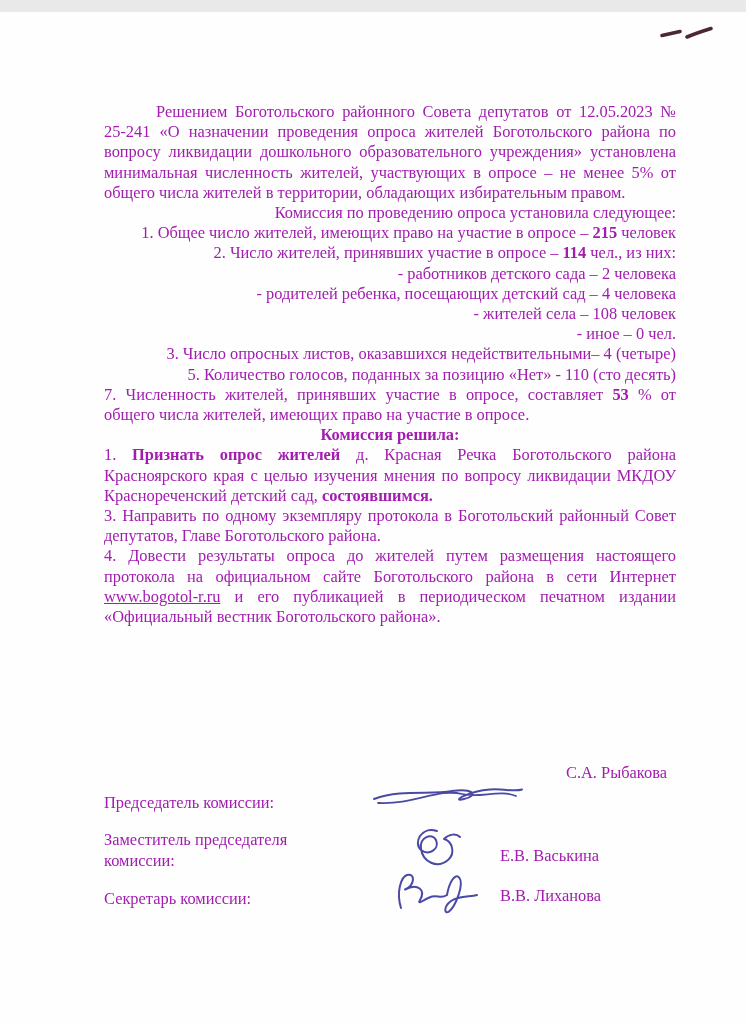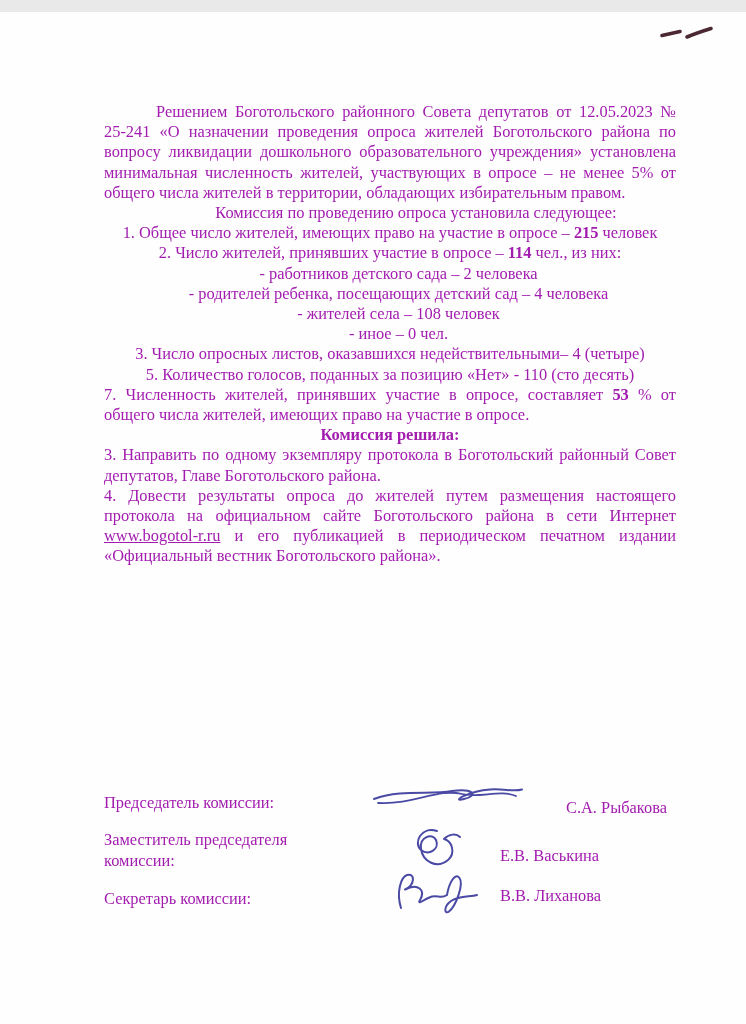--- a/index.html
+++ b/index.html
@@ -8,21 +8,21 @@
     background:#fefefe;overflow:hidden;
     font-family:"Liberation Serif","DejaVu Serif",serif;
     color:#a21caf;margin:12px auto;
   }
   .doc{
     position:absolute;left:104px;top:90px;width:572px;
     font-size:16.4px;line-height:20.2px;text-align:justify;
   }
   .doc p{margin:0;}
   .indent{text-indent:52px;}
-  .nowrap{white-space:nowrap;text-align:center;}
+  .nowrap{white-space:nowrap;text-align:right;}
   .sub{padding-left:17px;}
   .heading{text-align:center;font-weight:bold;text-indent:0;margin:13px 0 16px 0;}
   b{font-weight:bold;}
   .u{text-decoration:underline;}
   .gap-left{margin-left:9px;}
   
   .sig-label{position:absolute;left:104px;font-size:16.4px;line-height:20.6px;}
   .sig-label.wrap{width:236px;}
   .sig-name{position:absolute;font-size:16.4px;line-height:20px;}
   svg.sig{position:absolute;}
@@ -55,36 +55,37 @@
     <p class="sub nowrap">- жителей села – 108 человек</p>
     <p class="sub nowrap">- иное – 0 чел.</p>
 
     <p class="nowrap">3. Число опросных листов, оказавшихся недействительными– 4 (четыре)</p>
     <p class="nowrap">5. Количество голосов, поданных за позицию «Нет» - 110 (сто десять)</p>
 
     <p><span>7. Численность жителей, принявших участие в опросе, составляет </span><b>53</b><span> % от общего числа жителей, имеющих право на участие в опросе.</span></p>
 
     <p class="heading">Комиссия решила:</p>
 
+    <p><span>1. </span><b>Признать опрос жителей</b><span> д. Красная Речка Боготольского района Красноярского края с целью изучения мнения по вопросу ликвидации МКДОУ Краснореченский детский сад, </span><b>состоявшимся.</b></p>
 
 
     <p>3. Направить по одному экземпляру протокола в Боготольский районный Совет депутатов, Главе Боготольского района.</p>
 
     <p><span>4. Довести результаты опроса до жителей путем размещения настоящего протокола на официальном сайте Боготольского района в сети Интернет </span><span class="u">www.bogotol-r.ru</span><span> и его публикацией в периодическом печатном издании «Официальный вестник Боготольского района».</span></p>
 
   </div>
 
   <div>
 
     <div class="sig-label" style="top:781px;">Председатель комиссии:</div>
     <svg class="sig" style="left:368px;top:768px;" width="160" height="32" viewBox="0 0 160 32">
       <path d="M6 19 C34 9 62 15 84 11 C104 8 112 15 96 19 C82 22.5 100 11 122 9.5 C136 8.5 146 12 154 9.5" stroke-width="2"></path>
       <path d="M10 23 C46 25 70 8 94 14 C112 18.5 132 9 148 16" stroke-width="1.8"></path>
     </svg>
-    <div class="sig-name" style="left:566px;top:786px;">С.А. Рыбакова</div>
+    <div class="sig-name" style="left:566px;top:751px;">С.А. Рыбакова</div>
 
     <div class="sig-label wrap" style="top:818px;">Заместитель председателя комиссии:</div>
     <svg class="sig" style="left:406px;top:812px;" width="58" height="48" viewBox="0 0 58 48">
       <path d="M31 7 C15 2 7 19 15 26 C23 32 34 25 30 16 C26.5 8.5 13 13 15 25 C17 38 31 45 42 36 C50 29 46 17 38 15 C43 10 50 9 54 13" stroke-width="2"></path>
     </svg>
     <div class="sig-name" style="left:500px;top:834px;">Е.В. Васькина</div>
 
     <div class="sig-label" style="top:877px;">Секретарь комиссии:</div>
     <svg class="sig" style="left:390px;top:856px;" width="98" height="50" viewBox="0 0 98 50">
       <path d="M11 40 C6 24 11 9 17 7 C25 4.5 25.5 17 15 21.5 C28 15 36 22 30 32 C26.5 38 36 30 42 28.5 C48 27 51 31 57 27 C59 15 65 4 69.5 10 C74 16 66 38 59 43.5 C54.5 47 53 39 61 33 C69 27.5 80 29 87 27" stroke-width="2"></path>

